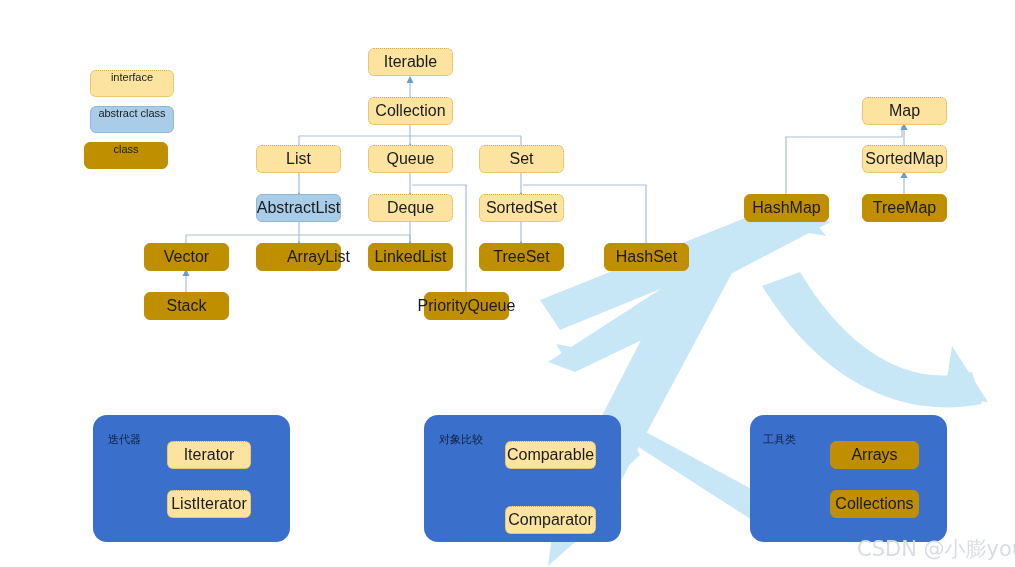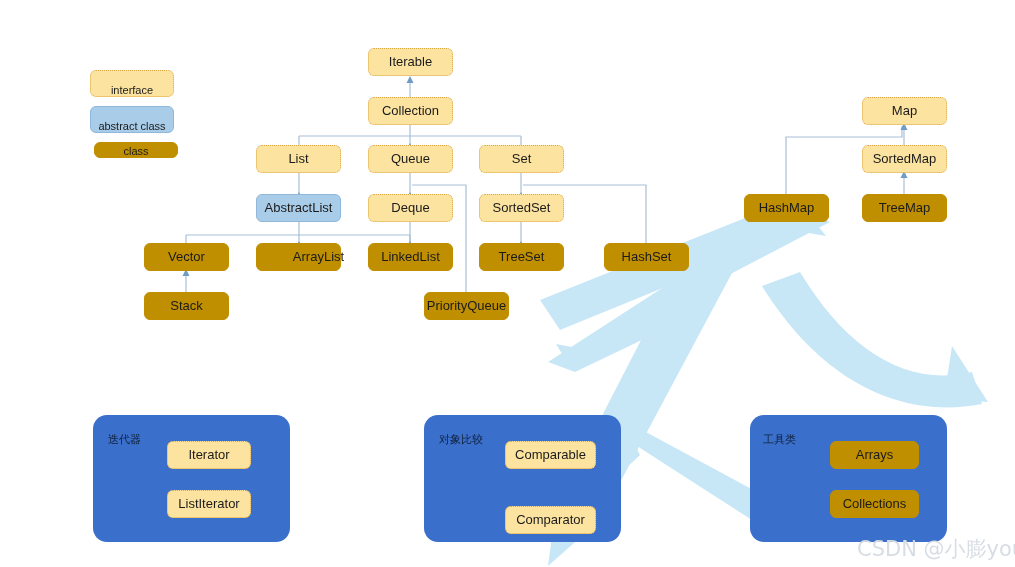--- a/index.html
+++ b/index.html
@@ -14,21 +14,21 @@
   #decor{position:absolute;inset:0;pointer-events:none;}
 
   
   #wires{position:absolute;inset:0;pointer-events:none;}
 
   
   .node{
     position:absolute;box-sizing:border-box;
     display:flex;align-items:center;justify-content:center;
     border-radius:6px;
-    font-size:13px;line-height:1.1;
+    font-size:16px;line-height:1.1;
     text-align:center;
     white-space:nowrap;
     z-index:5;
   }
   .iface{
     background:#FCE3A0;
     border:1px dotted #D9A741;
     color:#1b1b1b;
   }
   .abstract{
@@ -38,21 +38,21 @@
   }
   .klass{
     background:#BF8F00;
     border:1px solid #BF8F00;
     color:#1b1b1b;
   }
 
   
   .legend-item{
     position:absolute;box-sizing:border-box;
-    display:flex;align-items:flex-end;justify-content:center;
+    display:flex;align-items:flex-start;justify-content:center;
     border-radius:6px;font-size:11px;z-index:5;
   }
 
   
   .panel{
     position:absolute;box-sizing:border-box;
     background:#3A6FCB;
     border-radius:14px;
     z-index:4;
   }
@@ -157,21 +157,21 @@
       <polygon points="904,171 900.5,178 907.5,178"></polygon>
     </g>
   </svg>
 
   <div class="legend-item iface" style="left:90px;top:70px;width:84px;height:27px;">
     <span>interface</span>
   </div>
   <div class="legend-item abstract" style="left:90px;top:106px;width:84px;height:27px;">
     <span>abstract class</span>
   </div>
-  <div class="legend-item klass" style="left:94px;top:142px;width:84px;height:16px;">
+  <div class="legend-item klass" style="left:84px;top:142px;width:84px;height:27px;">
     <span>class</span>
   </div>
 
   <div class="node iface" style="left:368px;top:48px;width:85px;height:28px;">
     <span>Iterable</span>
   </div>
   <div class="node iface" style="left:368px;top:97px;width:85px;height:28px;text-align:center;">
     <span>Collection</span>
   </div>
 

